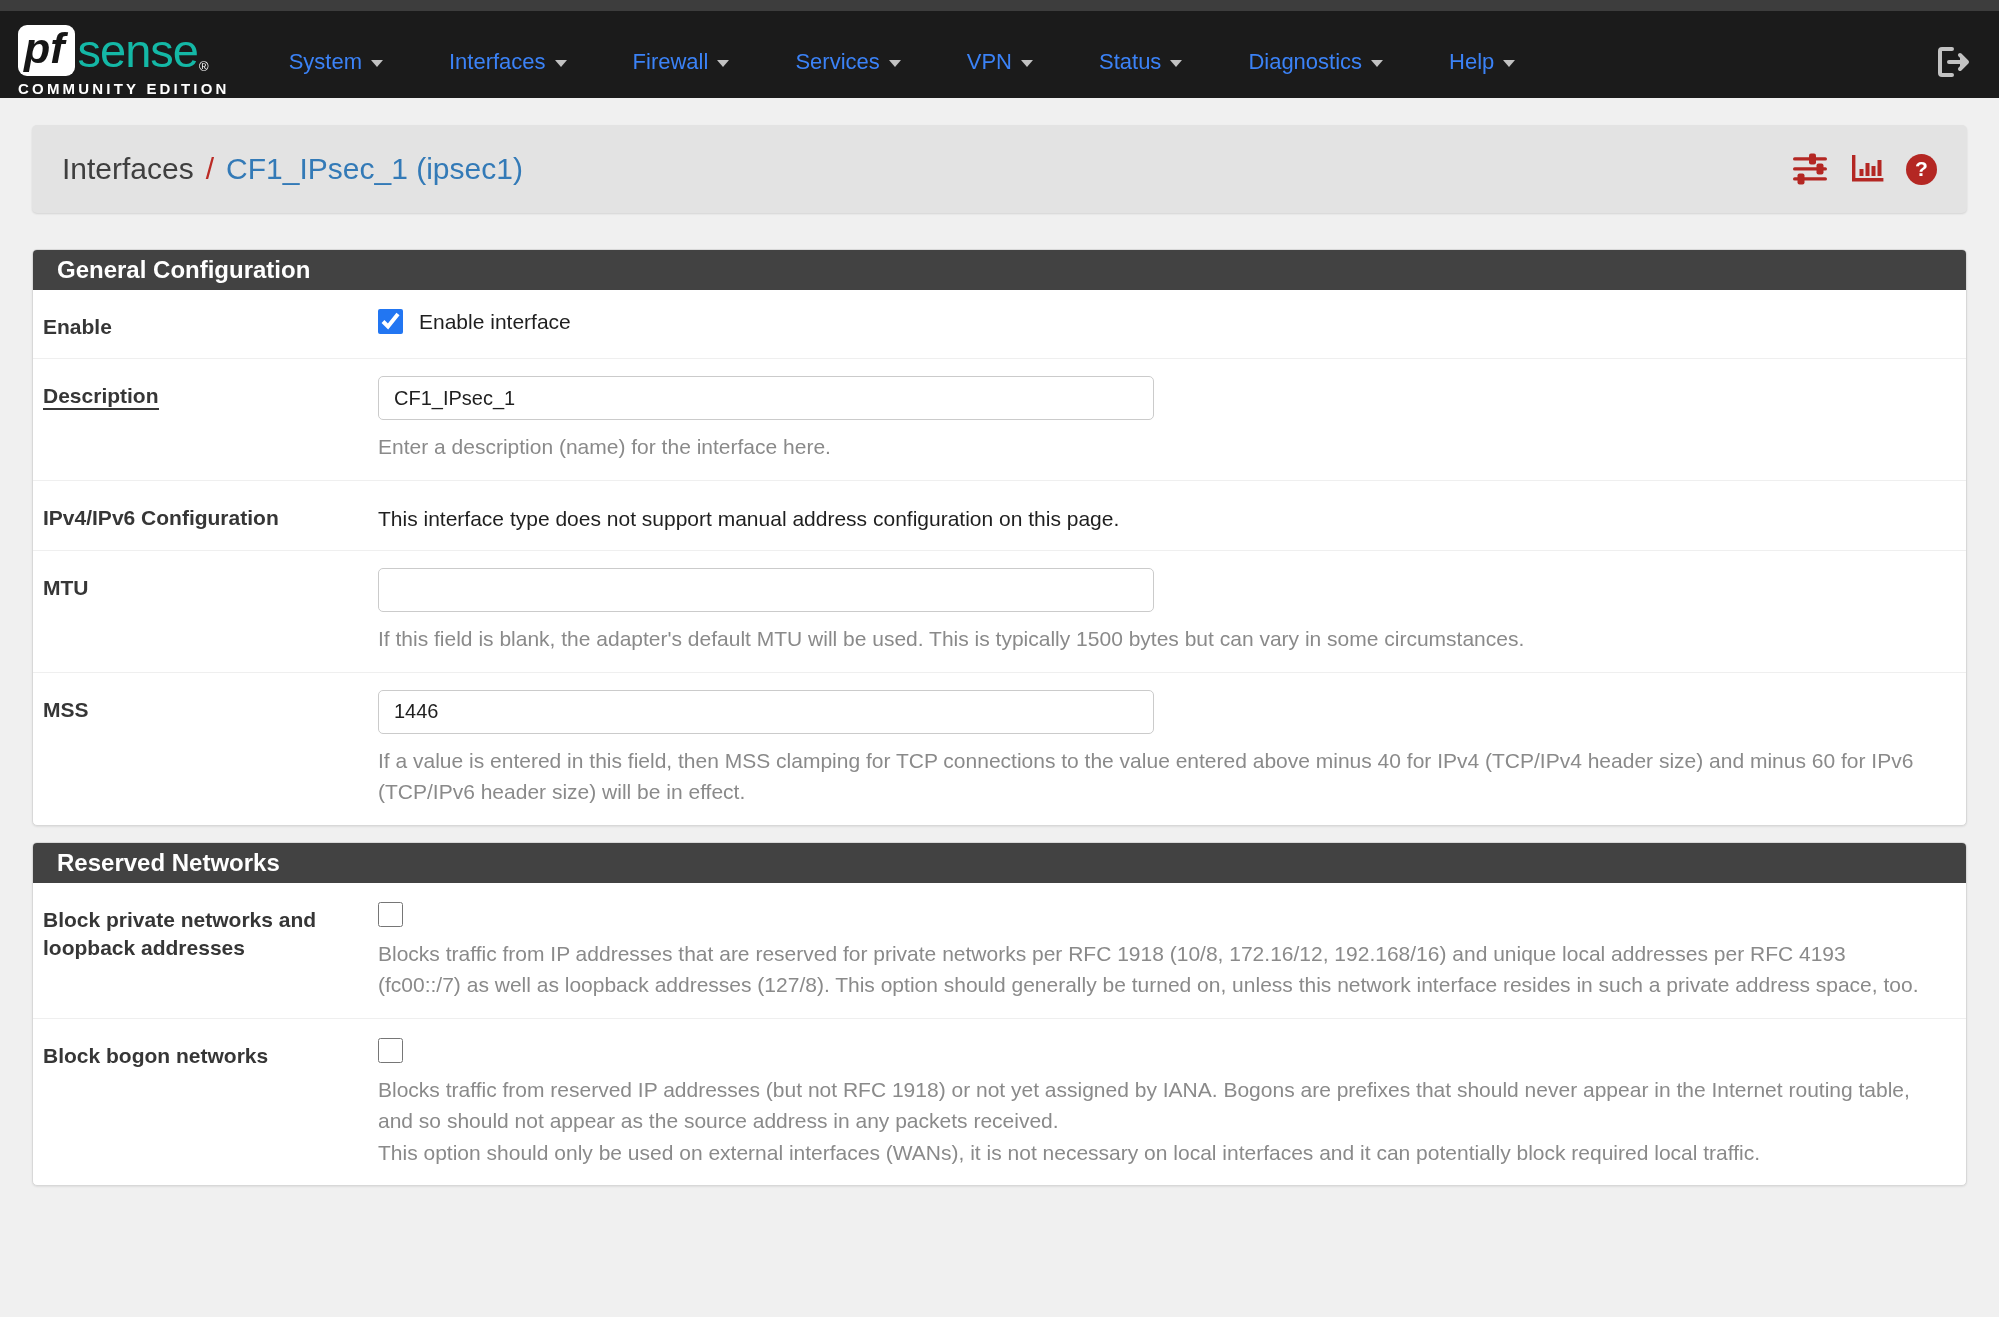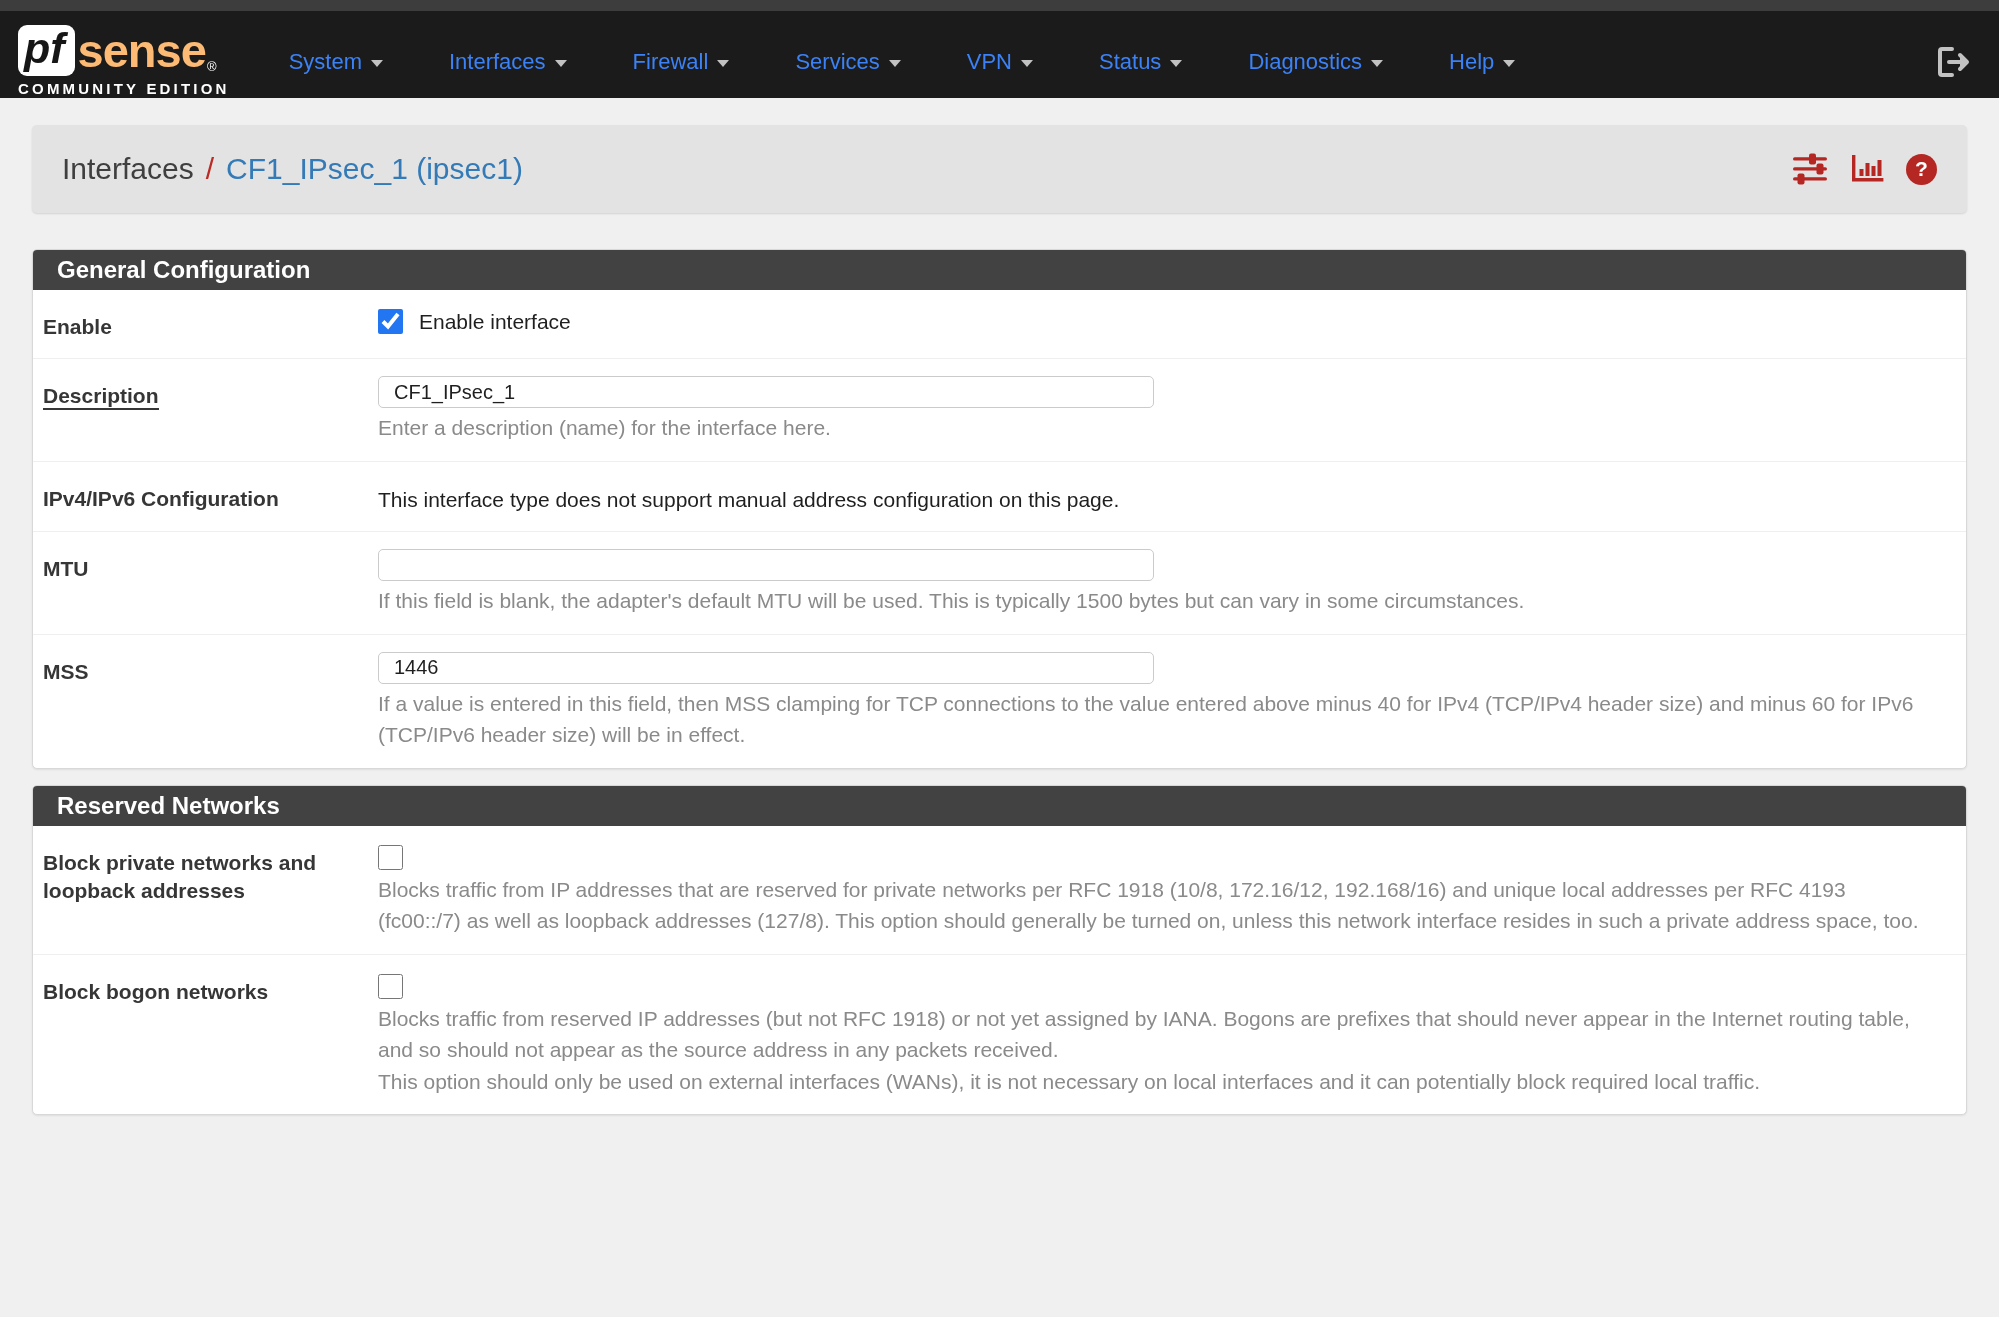--- a/index.html
+++ b/index.html
@@ -15,21 +15,21 @@
   .navbar { width: 100%; height: 98px; background: #1b1b1b; position: relative; }
   .navbar-strip { height: 11px; width: 100%; background: #3d3d3d; }
   .navbar-main { height: 102px; display: flex; align-items: center; padding: 0 28px 0 18px; }
   .brand { display: flex; flex-direction: column; justify-content: center; cursor: pointer; margin-top: -2px; }
   .brand-row { display: flex; align-items: center; }
   .pf-box {
     background: #ffffff; color: #161616; border-radius: 9px;
     font-style: italic; font-weight: 900; font-size: 43px;
     padding: 2px 10px 6px 6px; line-height: 1;
   }
-  .sense { color: #fdba74; font-weight: 700; font-size: 47px; letter-spacing: -1px; margin-left: 3px; line-height: 1; }
+  .sense { color: #14b8a6; font-weight: 400; font-size: 47px; letter-spacing: -1px; margin-left: 3px; line-height: 1; }
   .reg { color: #ffffff; font-size: 13px; align-self: flex-end; margin: 0 0 2px 1px; }
   .brand-sub { color: #ffffff; font-size: 15px; font-weight: 700; letter-spacing: 3.2px; margin-top: 4px; }
 
   .menu { display: flex; align-items: center; margin-left: 26px; flex: 1; }
   .menu-item {
     color: #3b82f6; font-size: 22px; text-decoration: none;
     padding: 10px 33px; display: flex; align-items: center; gap: 9px; cursor: pointer;
   }
   .caret {
     width: 0; height: 0; display: inline-block;
@@ -83,28 +83,28 @@
   .row-control { padding-right: 36px; font-size: 21px; color: #1f1f1f; }
 
   .check-line { display: flex; align-items: center; gap: 16px; padding-top: 2px; }
   input[type="checkbox"] {
     width: 25px; height: 25px; margin: 0;
     accent-color: #2276f2; cursor: pointer;
   }
   .static-text { padding-top: 6px; line-height: 1.4; }
 
   .text-input {
-    width: 776px; height: 32px;
+    width: 776px; height: 44px;
     border: 1px solid #cbcbcb; border-radius: 5px;
     font-size: 20px; color: #1f1f1f; padding: 0 15px;
     font-family: "Liberation Sans", sans-serif;
     background: #ffffff; outline: none;
   }
   .help-text {
-    margin-top: 4px; color: #8a8a8a; font-size: 21px;
+    margin-top: 11px; color: #8a8a8a; font-size: 21px;
     line-height: 1.5; max-width: 1600px;
   }
   .help-text.stack div { }
 
   svg.red-icon { display: block; }
 </style>
 </head>
 <body>
 
 <div class="navbar">

